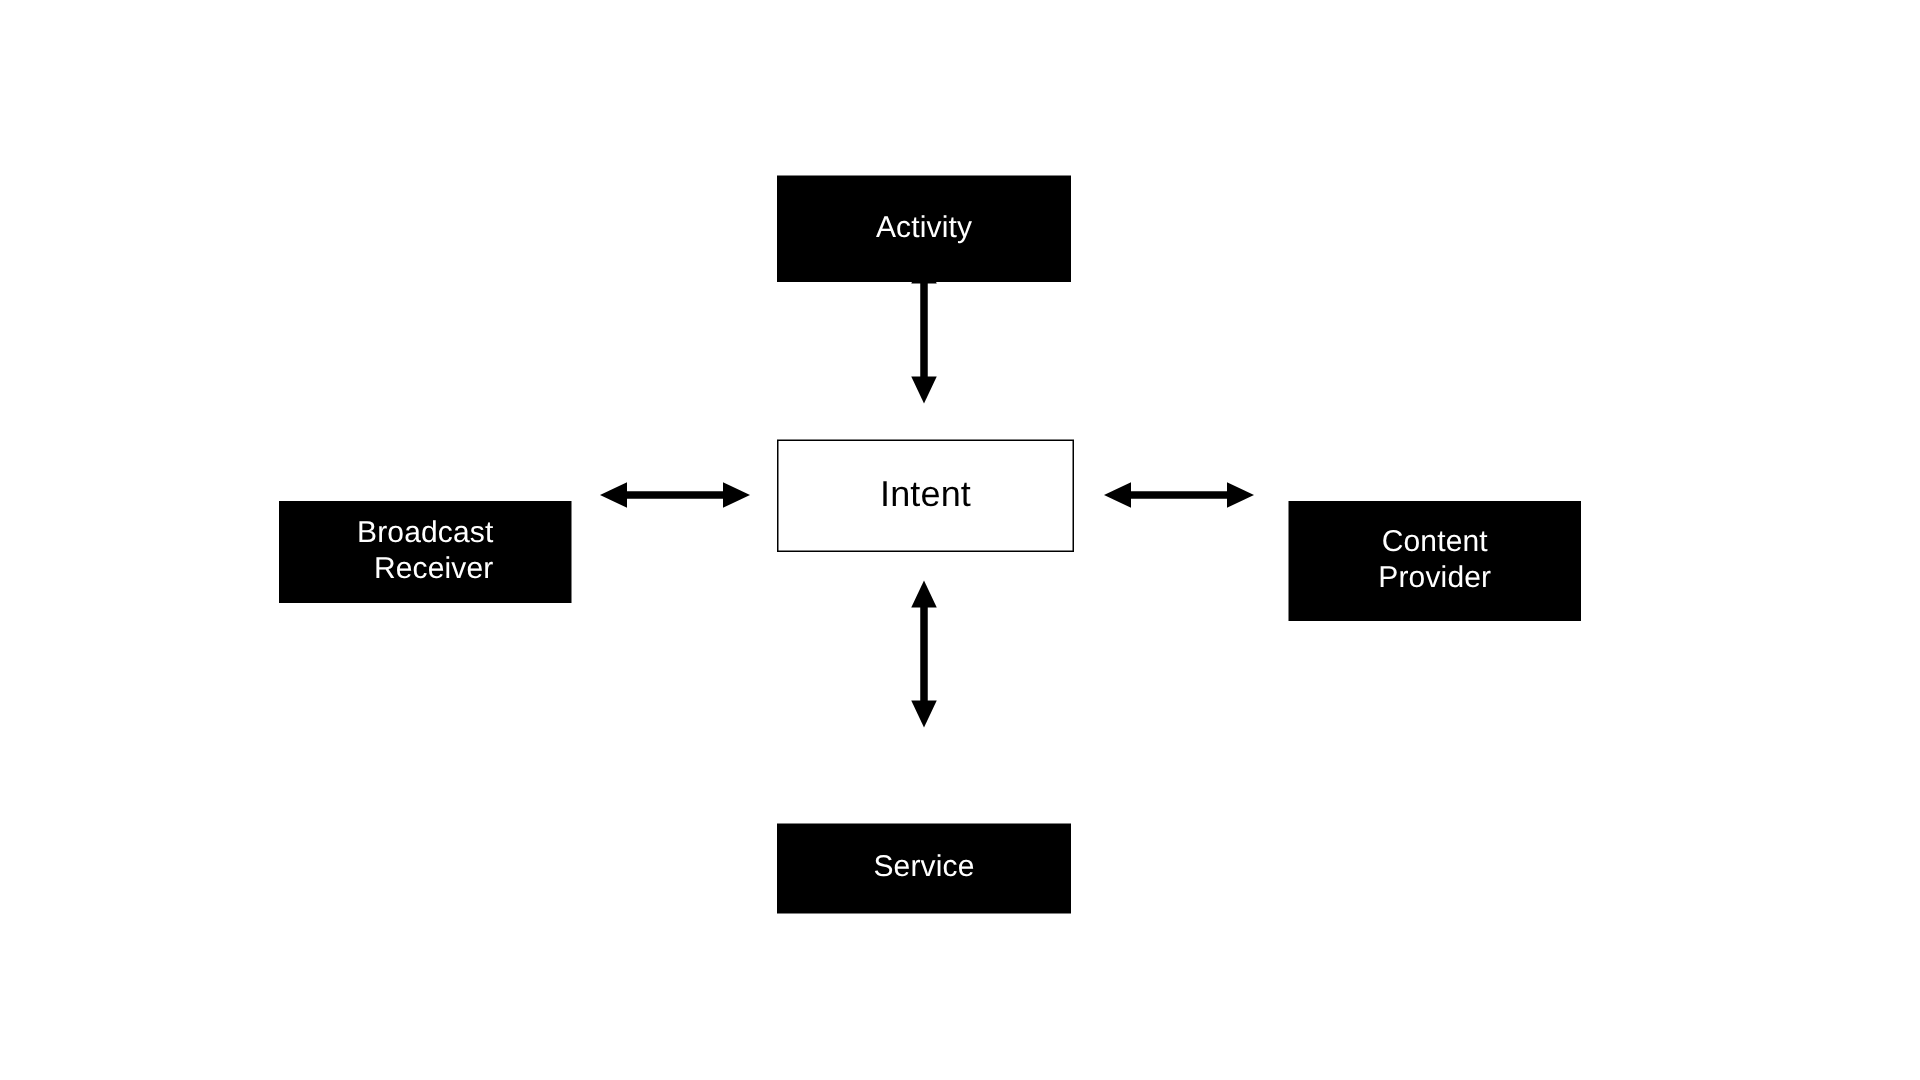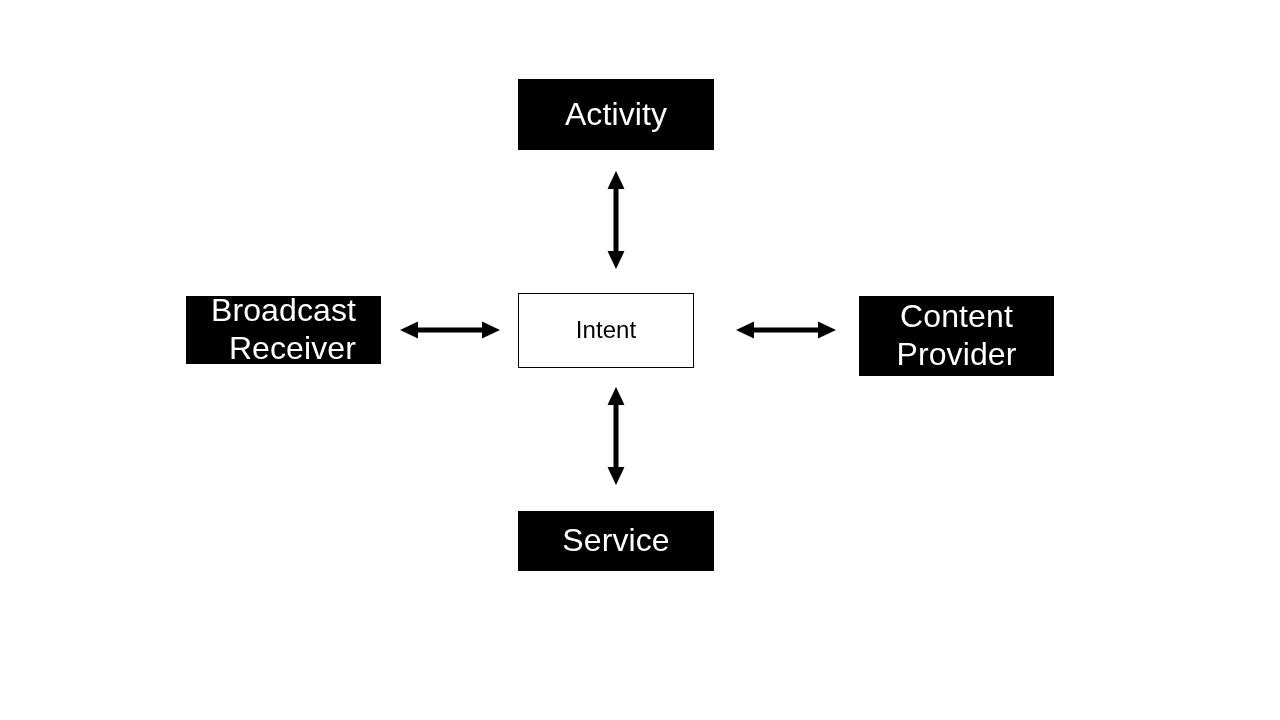--- a/index.html
+++ b/index.html
@@ -32,35 +32,36 @@
     letter-spacing: 0.1px;
   }
   .node-label {
     display: block;
     white-space: pre-line;
   }
 
   .node.filled {
     background: #000000;
     color: #ffffff;
-    font-size: 32px;
+    font-size: 20px;
     font-weight: 400;
+    margin-top: 38px;
   }
   .node.outlined {
     background: #ffffff;
     color: #000000;
     border: 1.4px solid #000000;
     font-size: 24px;
     font-weight: 400;
   }
 
   
   #node-activity         { left: 518px; top: 79px;  width: 196px; height: 71px; }
   #node-broadcast-receiver { left: 186px; top: 296px; width: 195px; height: 68px; text-align: right; }
-  #node-intent           { left: 518px; top: 293px; width: 176px; height: 75px; }
+  #node-intent           { left: 518px; top: 293px; width: 198px; height: 75px; }
   #node-content-provider { left: 859px; top: 296px; width: 195px; height: 80px; }
   #node-service          { left: 518px; top: 511px; width: 196px; height: 60px; }
 
   
   .connector {
     position: absolute;
   }
   .connector svg { display: block; }
 
   #connector-activity-intent        { left: 596px; top: 170px; }

